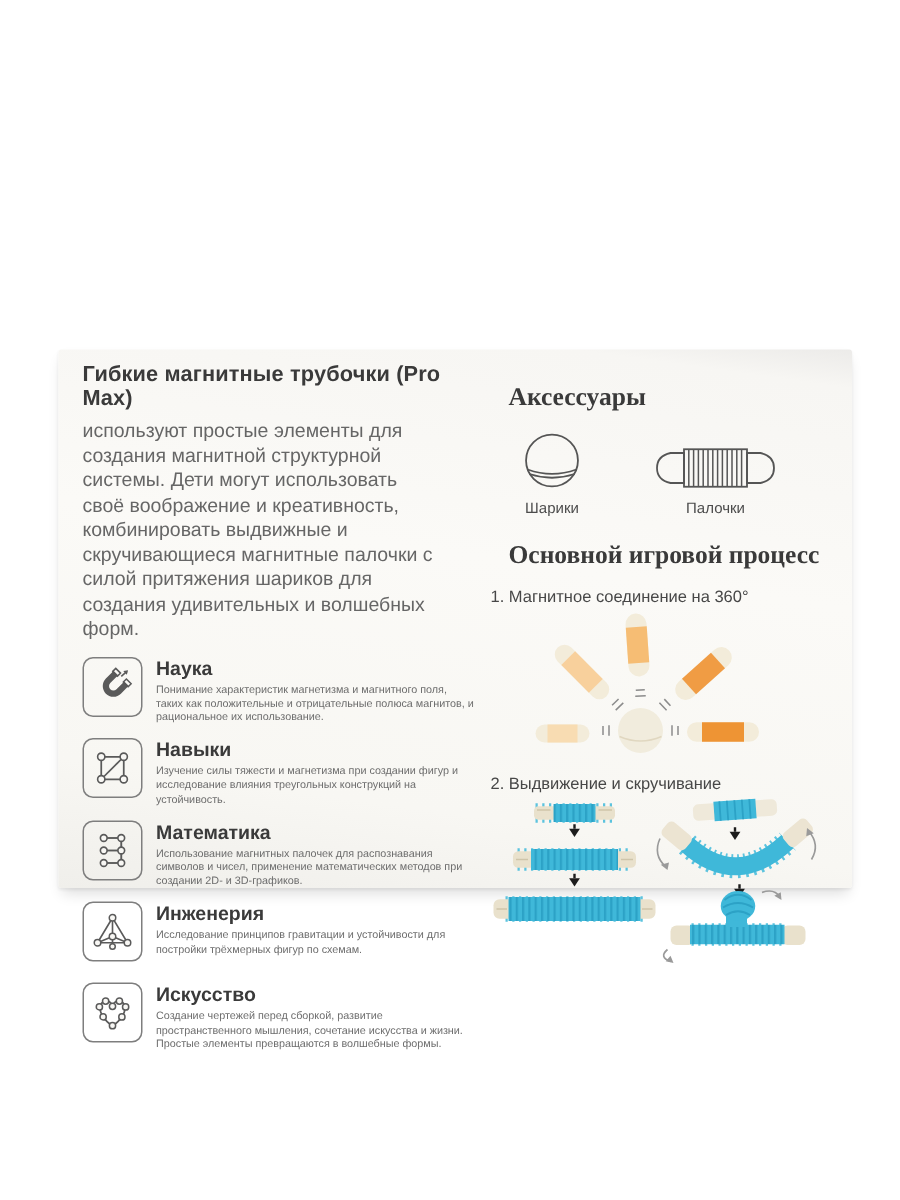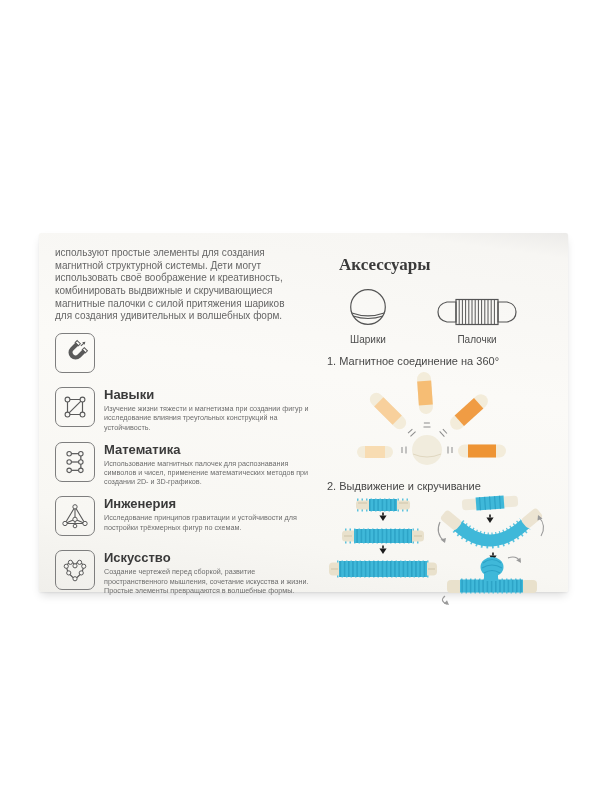--- a/index.html
+++ b/index.html
@@ -9,21 +9,21 @@
     -webkit-font-smoothing:antialiased;
   }
   .sheet{
     position:absolute;left:39px;top:233px;width:529px;height:359px;
     background:linear-gradient(188deg,#ecebe9 0%,#f7f6f3 6%,#fbfaf7 40%,#f8f7f3 80%,#f0efeb 100%);
     box-shadow:0 5px 9px -2px rgba(0,0,0,0.14), 0 1px 2px rgba(0,0,0,0.06);
     border-radius:2px;
   }
   .col-left{position:absolute;left:16px;top:9px;width:262px;}
   .title{font-size:14.5px;font-weight:bold;color:#3a3a3a;margin:0;letter-spacing:0.1px;}
-  .intro{font-size:10px;line-height:1.27;color:#666;margin:5px 0 0 0;width:236px;}
+  .intro{font-size:13px;line-height:1.27;color:#666;margin:5px 0 0 0;width:236px;}
   .section{display:flex;margin-top:10px;min-height:44px;}
   .icon-box{
     width:38px;height:38px;flex:none;border:1.2px solid #7e7e7e;border-radius:7px;
     display:flex;align-items:center;justify-content:center;background:transparent;
   }
   .sec-body{margin-left:9px;padding-top:0;}
   .sec-title{font-size:13px;font-weight:bold;color:#3a3a3a;margin:0;}
   .sec-text{font-size:7.2px;line-height:1.28;color:#6d6d6d;margin:2px 0 0 0;width:212px;}
   .col-right{position:absolute;left:288px;top:10px;width:232px;}
   .h-right{font-size:17px;font-weight:bold;color:#3a3a3a;margin:12px;font-family:Liberation Serif, serif;}
@@ -36,56 +36,61 @@
   .step-label{font-size:11px;color:#474747;margin:10px 0 0 0;}
   .illo{display:block;margin-top:3px;}
   svg{display:block;}
 </style>
 </head>
 <body>
 
 <div class="sheet">
 
   <div class="col-left">
+    <h1 class="title">Гибкие магнитные трубочки (Pro Max)</h1>
     <p class="intro">используют простые элементы для создания магнитной структурной системы. Дети могут использовать своё воображение и креативность, комбинировать выдвижные и скручивающиеся магнитные палочки с силой притяжения шариков для создания удивительных и волшебных форм.</p>
 
     <div class="section">
       <div class="icon-box">
         <svg width="30" height="30" viewBox="0 0 36 36">
           <g transform="rotate(45 18 18)" fill="none" stroke="#5a5a5a">
             <path d="M12,9 L12,17 A6,6 0 0 0 24,17 L24,9" stroke-width="5"></path>
             <path d="M9.3,9 L14.7,9 M21.3,9 L26.7,9" stroke-width="1.4"></path>
             <path d="M9.3,5.6 L14.7,5.6 L14.7,9 L9.3,9 Z M21.3,5.6 L26.7,5.6 L26.7,9 L21.3,9 Z" stroke-width="1.2"></path>
           </g>
           <g stroke="#5a5a5a" fill="#5a5a5a">
             <line x1="25" y1="9.5" x2="29.5" y2="5.5" stroke-width="1.3"></line>
             <polygon points="30.5,4.5 26.6,5.2 29.4,8.2" stroke="none"></polygon>
           </g>
         </svg>
+      </div>
+      <div class="sec-body">
+        <h2 class="sec-title">Наука</h2>
+        <p class="sec-text">Понимание характеристик магнетизма и магнитного поля, таких как положительные и отрицательные полюса магнитов, и рациональное их использование.</p>
       </div>
     </div>
 
     <div class="section">
       <div class="icon-box">
         <svg width="30" height="30" viewBox="0 0 36 36">
           <g fill="none" stroke="#5a5a5a" stroke-width="1.4">
             <rect x="9" y="9" width="18" height="18" rx="1"></rect>
             <line x1="26" y1="10" x2="10" y2="26"></line>
           </g>
           <g fill="#f8f7f4" stroke="#5a5a5a" stroke-width="1.3">
             <circle cx="9" cy="9" r="2.9"></circle>
               <circle cx="27" cy="9" r="2.9"></circle>
             <circle cx="9" cy="27" r="2.9"></circle>
               <circle cx="27" cy="27" r="2.9"></circle>
           </g>
         </svg>
       </div>
       <div class="sec-body">
         <h2 class="sec-title">Навыки</h2>
-        <p class="sec-text">Изучение жизни тяжести и магнетизма при создании фигур и исследование влияния треугольных конструкций на устойчивость.</p>
+        <p class="sec-text">Изучение силы тяжести и магнетизма при создании фигур и исследование влияния треугольных конструкций на устойчивость.</p>
       </div>
     </div>
 
     <div class="section">
       <div class="icon-box">
         <svg width="30" height="30" viewBox="0 0 36 36">
           <g fill="none" stroke="#5a5a5a" stroke-width="1.5">
             <line x1="11" y1="8" x2="25" y2="8"></line>
             <line x1="11" y1="18" x2="25" y2="18"></line>
             <line x1="11" y1="28" x2="25" y2="28"></line>
@@ -172,20 +177,21 @@
             <path d="M23,7 L14,7 Q5,9 5,17 Q5,25 14,27 L23,27 Z"></path>
             <path d="M65,7 L74,7 Q83,9 83,17 Q83,25 74,27 L65,27 Z"></path>
             <rect x="23" y="4.5" width="42" height="25"></rect>
             <path d="M26.2,4.5 V29.5 M29.4,4.5 V29.5 M32.6,4.5 V29.5 M35.8,4.5 V29.5 M39,4.5 V29.5 M42.2,4.5 V29.5 M45.4,4.5 V29.5 M48.6,4.5 V29.5 M51.8,4.5 V29.5 M55,4.5 V29.5 M58.2,4.5 V29.5 M61.4,4.5 V29.5" stroke-width="1"></path>
           </g>
         </svg>
         <span class="acc-label">Палочки</span>
       </div>
     </div>
 
+    <h2 class="h-right gameplay-title">Основной игровой процесс</h2>
 
     <p class="step-label">1. Магнитное соединение на 360°</p>
 
     <svg class="illo" width="225" height="100" viewBox="0 0 225 100">
 
       <circle cx="100" cy="80" r="15" fill="#f1ecdd"></circle>
       <path d="M86,84 Q100,90 114,84" stroke="#e0d7c0" stroke-width="1" fill="none"></path>
 
       <g stroke="#8b8b8b" stroke-width="1" fill="none">
         <g transform="translate(79,80) rotate(180)">

